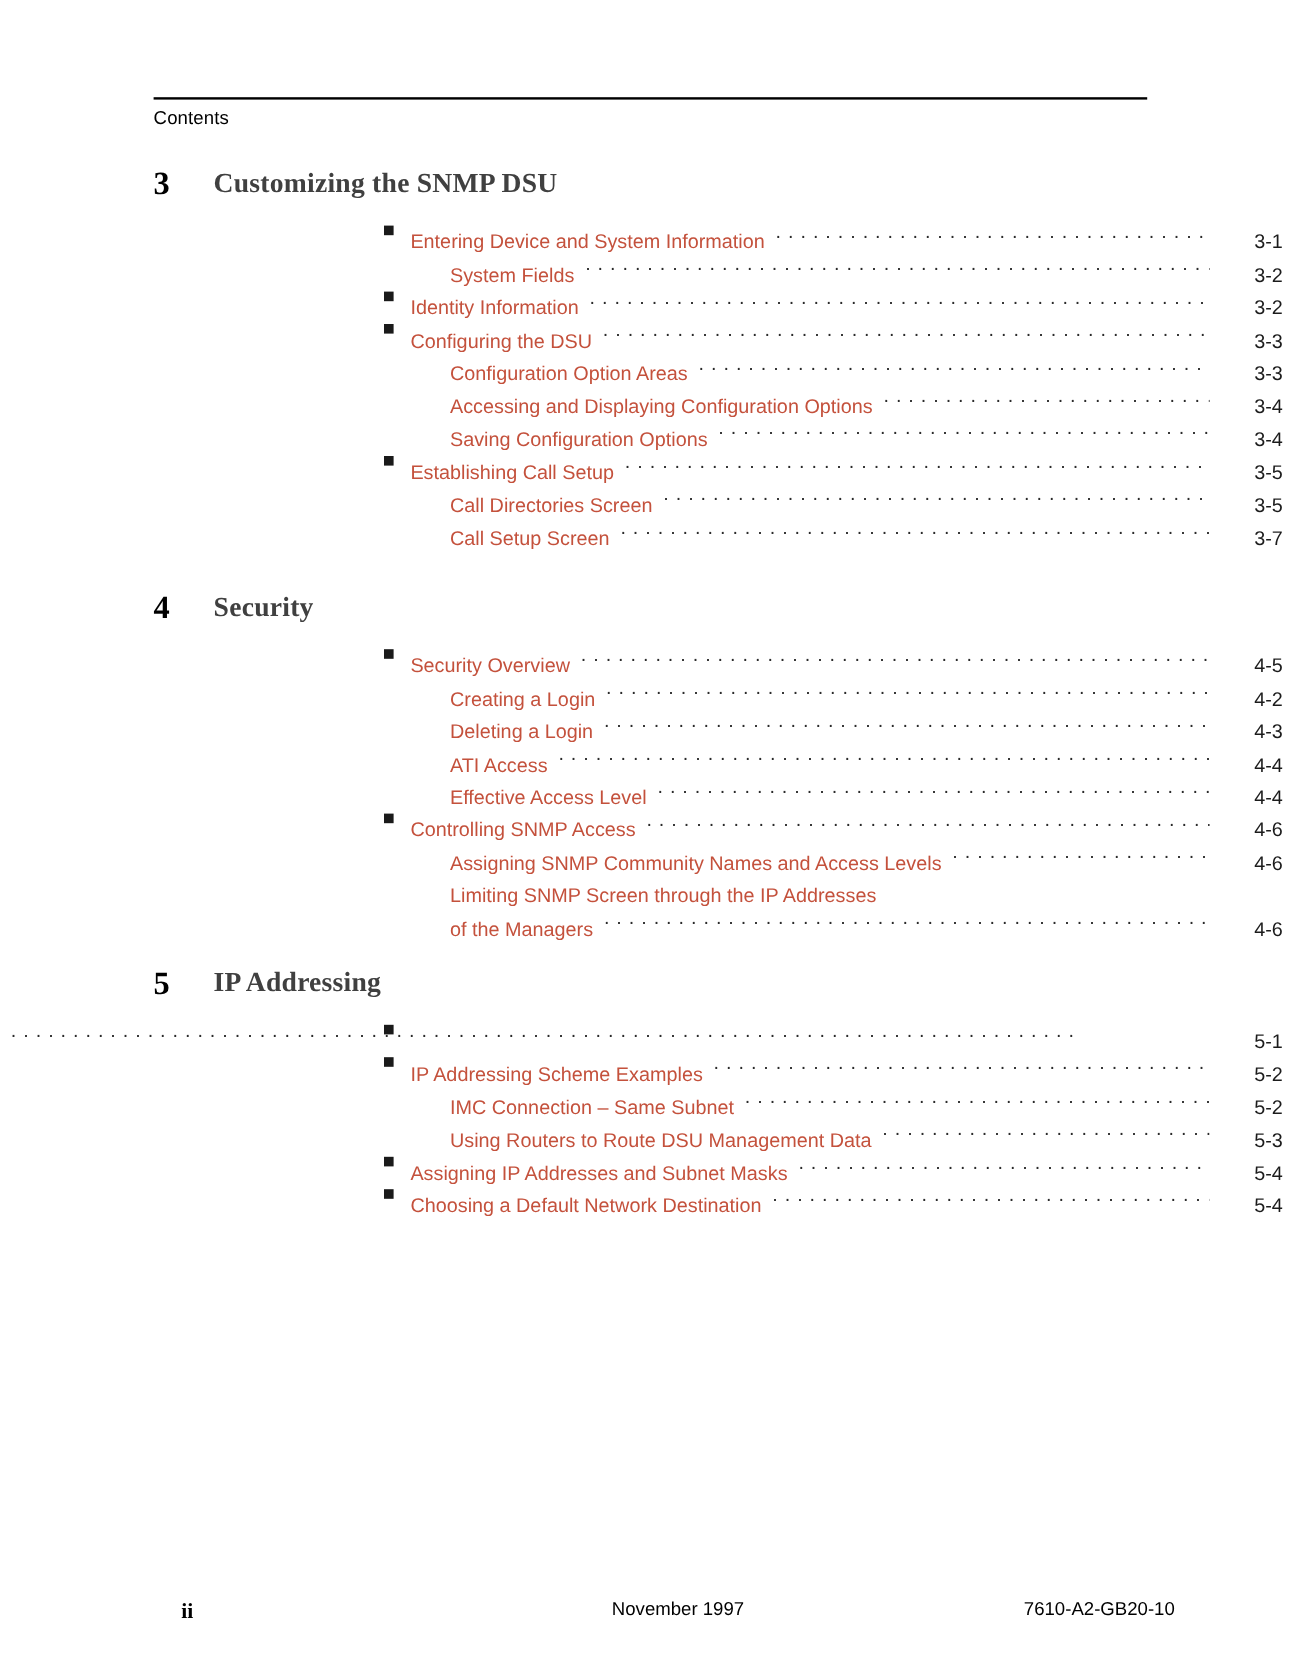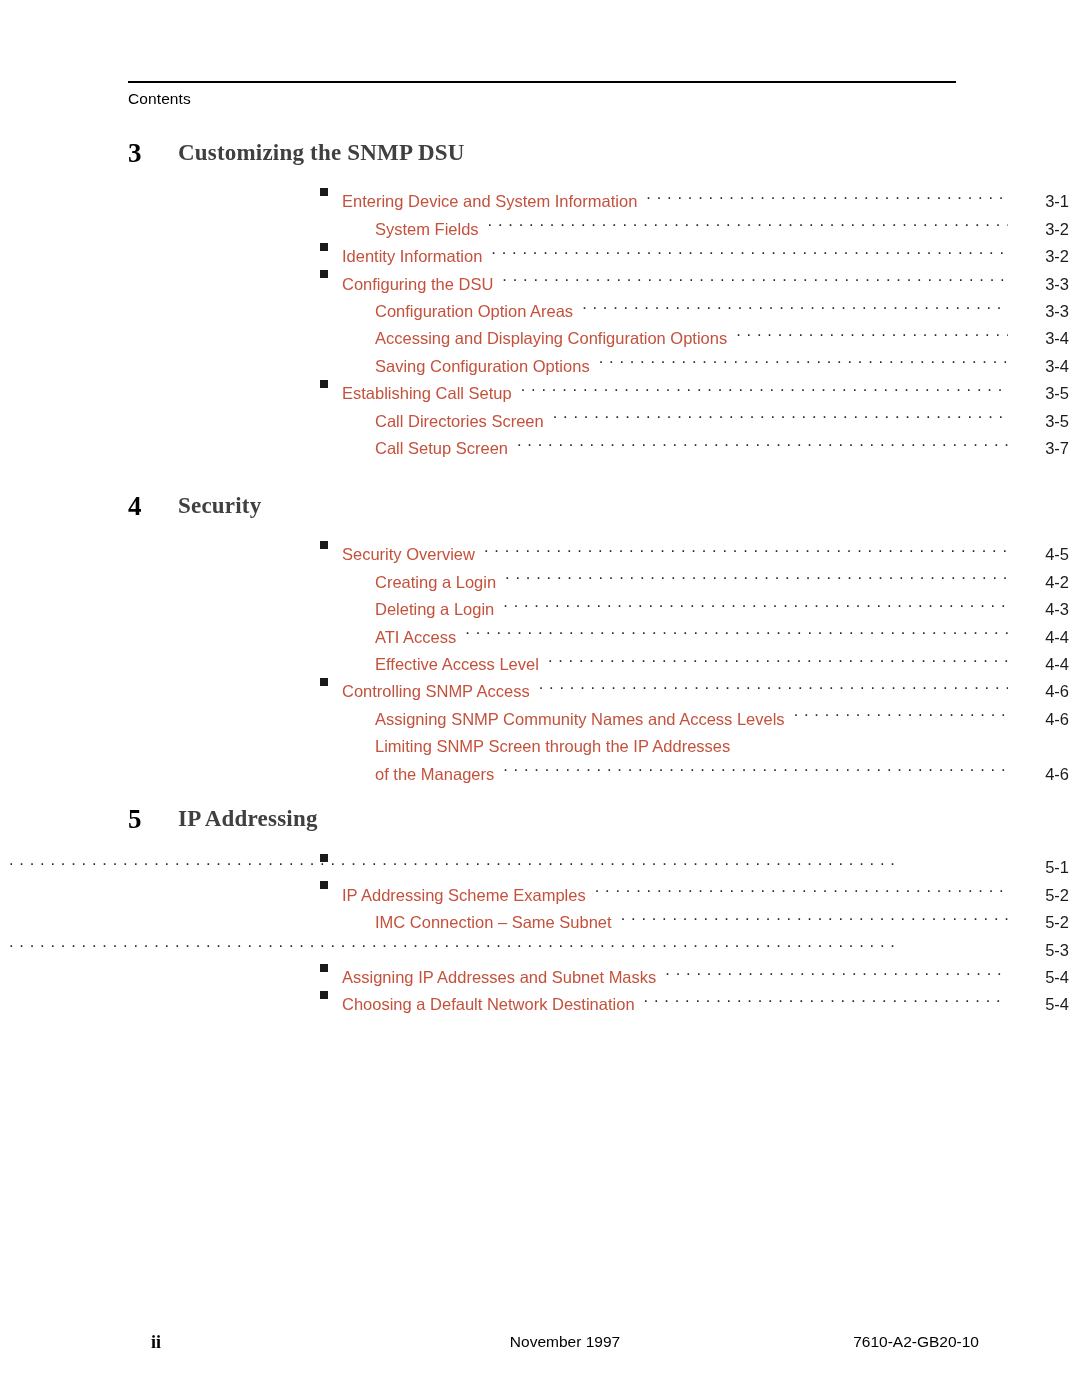--- a/index.html
+++ b/index.html
@@ -389,20 +389,21 @@
           </li>
           <li class="toc-entry level-2">
             <div class="toc-row">
               <span class="toc-text">IMC Connection – Same Subnet</span>
               <span class="toc-leader"></span>
               <span class="toc-page">5-2</span>
             </div>
           </li>
           <li class="toc-entry level-2">
             <div class="toc-row">
+              <span class="toc-text">Using Routers to Route DSU Management Data</span>
               <span class="toc-leader"></span>
               <span class="toc-page">5-3</span>
             </div>
           </li>
           <li class="toc-entry level-1">
             <div class="toc-row">
               <span class="toc-bullet"></span>
               <span class="toc-text">Assigning IP Addresses and Subnet Masks</span>
               <span class="toc-leader"></span>
               <span class="toc-page">5-4</span>

